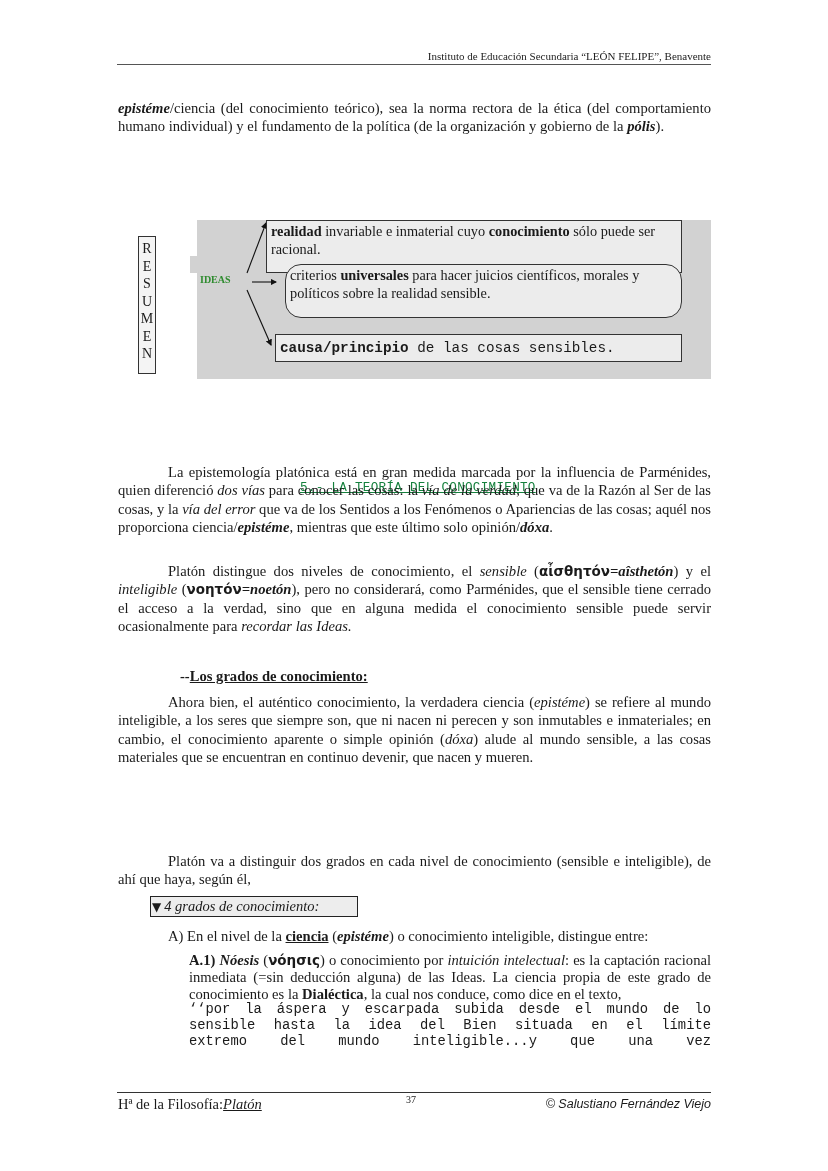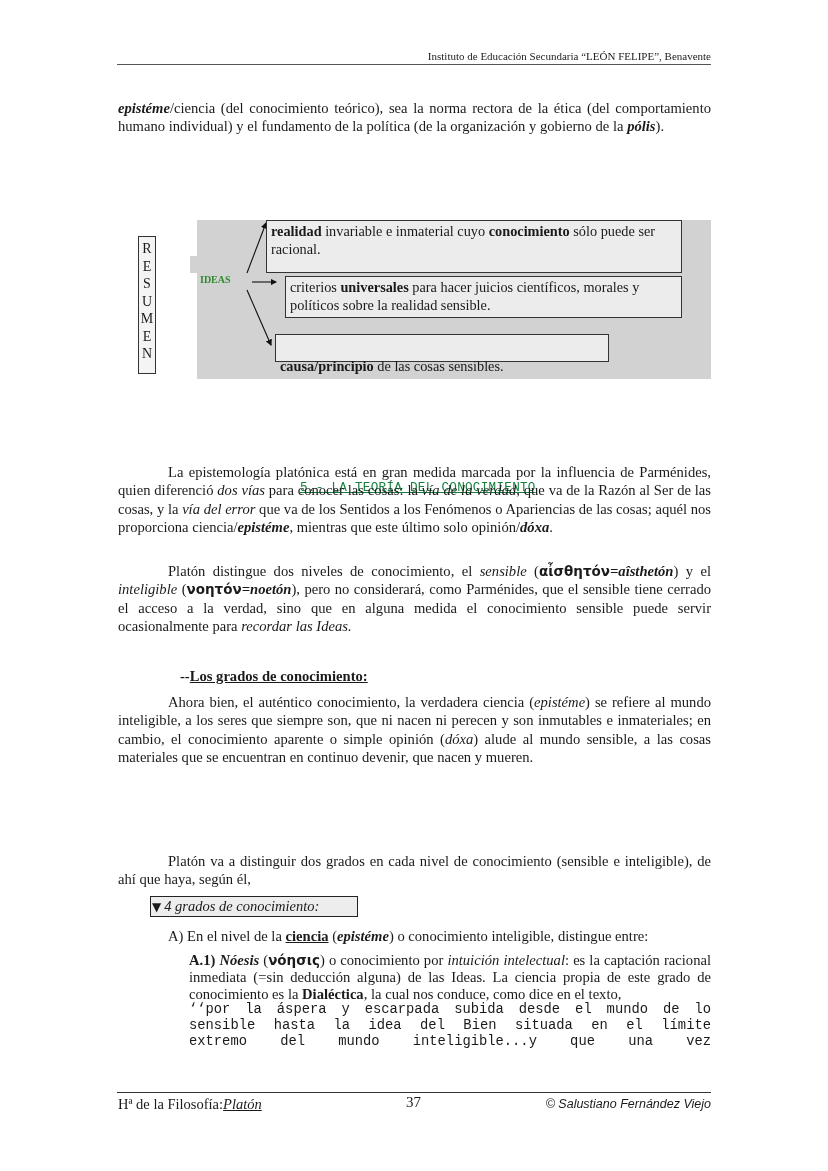--- a/index.html
+++ b/index.html
@@ -13,39 +13,39 @@
   .resumen-box { left: 138px; top: 236px; width: 18px; height: 138px; border: 1px solid #333;
                  background: #f4f4f4; font-size: 14px; line-height: 17.5px; text-align: center;
                  padding-top: 3px; box-sizing: border-box; }
   .resumen-box span { display: block; }
   .gray-bg { left: 197px; top: 220px; width: 514px; height: 159px; background: #d2d2d2; }
   .gray-tab { left: 190px; top: 256px; width: 10px; height: 17px; background: #d2d2d2; }
   .ideas-label { left: 200px; top: 274px; font-size: 10px; font-weight: bold; color: #2e8b2e; }
   .idea-box { background: #ececec; border: 1px solid #333; font-size: 14.3px; line-height: 17.5px;
               padding: 2px 4px; box-sizing: border-box; }
   .box1 { left: 266px; top: 220px; width: 416px; height: 53px; }
-  .box2 { left: 285px; top: 276px; width: 397px; height: 42px; }
-  .box3 { left: 275px; top: 334px; width: 334px; height: 28px; padding-top: 23px; }
+  .box2 { left: 285px; top: 264px; width: 397px; height: 54px; border-radius: 16px; }
+  .box3 { left: 275px; top: 334px; width: 407px; height: 28px; padding-top: 5px; font-family: Liberation Mono, monospace; }
   .arrows { left: 240px; top: 218px; }
   .section-title { left: 300px; top: 440px; font-family: "Liberation Mono", "DejaVu Sans Mono", monospace;
                    font-size: 12.6px; text-decoration: underline; letter-spacing: 0.3px; color: #15803d; margin-top: 41px; }
   .subheading { left: 168px; top: 668px; font-size: 14.6px; font-weight: bold; margin-left: 12px; }
   .subheading .u { text-decoration: underline; }
   .grados-box { left: 150px; top: 896px; width: 208px; height: 21px; background: #ededed;
                 border: 1.5px solid #222; font-size: 14.5px; line-height: 19px; padding-left: 1px;
                 box-sizing: border-box; font-style: italic; }
   .grados-box .tri { font-style: normal; font-family: "DejaVu Sans", sans-serif; font-size: 12px; margin-right: 3px; }
   .a-line { left: 168px; top: 928px; font-size: 14.6px; }
   .a1 { left: 189px; top: 952px; width: 522px; font-size: 14.6px; line-height: 16.8px; text-align: justify; }
   .mono-line { display: block; font-family: "Liberation Mono", "DejaVu Sans Mono", monospace; font-size: 13.8px;
                line-height: 15.6px; text-align: justify; text-align-last: justify; white-space: normal; }
   .footer-rule { left: 117px; top: 1092px; width: 594px; height: 0; border-top: 1.5px solid #333; }
   .footer-left { left: 118px; top: 1096px; font-size: 14.5px; }
   .footer-left .u { text-decoration: underline; font-style: italic; }
-  .footer-page { left: 406px; top: 1094px; font-size: 15px; }
+  .footer-page { left: 406px; top: 1094px; font-size: 10px; }
   .footer-right { right: 117px; top: 1097px; font-family: "Liberation Sans", "DejaVu Sans", sans-serif;
                   font-style: italic; font-size: 12.5px; }
   .greek { font-family: "DejaVu Sans", sans-serif; font-weight: bold; font-size: 13.5px; }
   b, i { }
 </style>
 </head>
 <body>
 
 <div class="abs header-text">Instituto de Educación Secundaria “LEÓN FELIPE”, Benavente</div>
 <div class="abs header-rule"></div>

